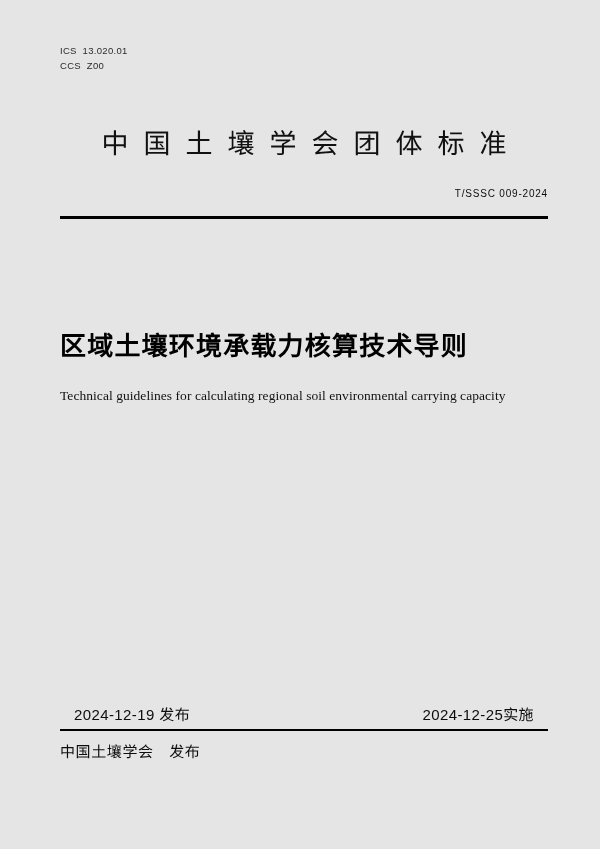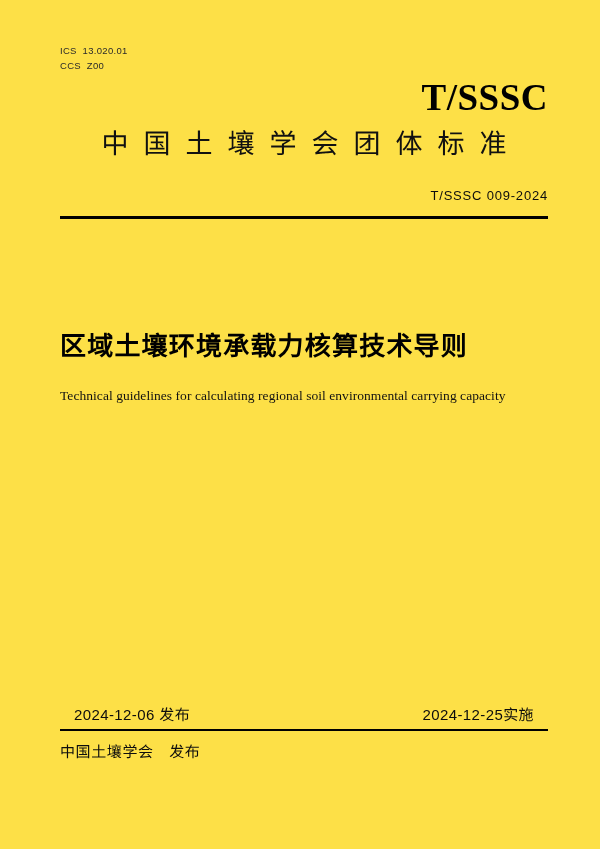--- a/index.html
+++ b/index.html
@@ -15,21 +15,21 @@
     overflow: hidden;
     font-family: "Liberation Sans", "DejaVu Sans", sans-serif;
     color: #000000;
     -webkit-font-smoothing: antialiased;
   }
 
   
   .page {
     position: absolute;
     inset: 0;
-    background: #fde047;
+    background: #e5e5e5;
   }
 
   .content {
     position: absolute;
     left: 60px;
     right: 52px;
     top: 0;
     bottom: 0;
   }
 
@@ -77,21 +77,21 @@
     white-space: nowrap;
     color: #111111;
   }
 
   
   .std-no {
     position: absolute;
     right: 0;
     top: 188px;
     font-family: "Liberation Sans", "DejaVu Sans", sans-serif;
-    font-size: 13px;
+    font-size: 10px;
     letter-spacing: 0.8px;
     color: #0d0d0d;
     white-space: nowrap;
   }
 
   
   .rule {
     position: absolute;
     left: 0;
     right: 0;
@@ -173,35 +173,34 @@
 <body>
 
 <div class="page">
   <div class="content">
 
     <div class="codes">
       <div class="code-line">ICS  13.020.01</div>
       <div class="code-line">CCS  Z00</div>
     </div>
 
-    <div class="mark">T/SSSC</div>
 
     <div class="assoc-line">中国土壤学会团体标准</div>
 
     <div class="std-no">T/SSSC 009-2024</div>
 
     <div class="rule rule-top"></div>
 
     <div class="title-block">
       <div class="title-cn">区域土壤环境承载力核算技术导则</div>
       <div class="title-en">Technical guidelines for calculating regional soil environmental carrying capacity</div>
     </div>
 
     <div class="dates">
-      <div class="date-item date-left">2024-12-06 发布</div>
+      <div class="date-item date-left">2024-12-19 发布</div>
       <div class="date-item date-right">2024-12-25实施</div>
     </div>
 
     <div class="rule rule-bottom"></div>
 
     <div class="publisher">中国土壤学会　发布</div>
 
   </div>
 </div>
 

